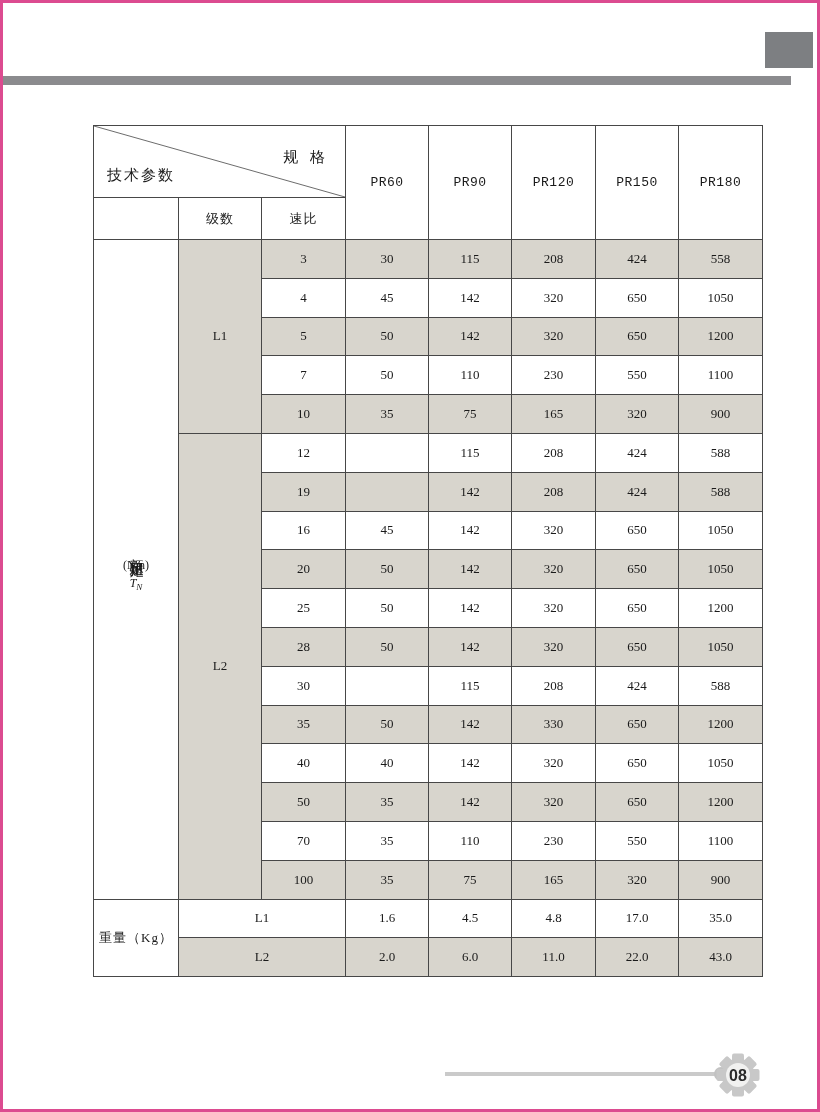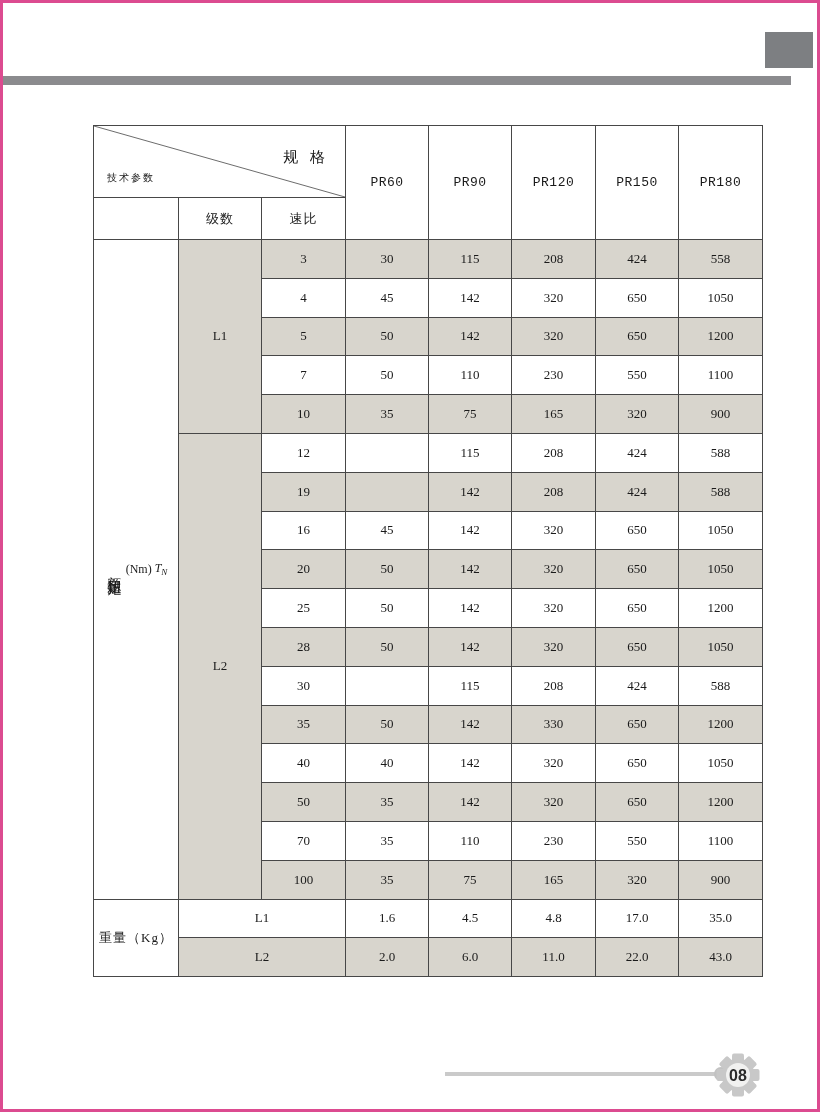--- a/index.html
+++ b/index.html
@@ -23,24 +23,24 @@
   tr.dr  { height:38.8px; }
   tr.wr  { height:38.5px; }
   td.g   { background:#d8d5cd; }
   td.pr  { font-family:Liberation Mono, monospace; font-size:13.5px; letter-spacing:0.5px; }
   td.sub { font-size:14px; letter-spacing:1px; }
   td.stage { font-size:13px; }
 
   td.diag { position:relative; }
   .diag-svg { position:absolute; inset:0; width:100%; height:100%; }
   .diag-top { position:absolute; right:16px; top:22px; font-size:15px; letter-spacing:4px; }
-  .diag-bottom { position:absolute; left:13px; bottom:12px; font-size:10px; letter-spacing:2px; }
+  .diag-bottom { position:absolute; left:13px; bottom:12px; font-size:15px; letter-spacing:2px; }
 
   td.torque { background:#ffffff; }
-  .torque-wrap { display:flex; flex-direction:row; align-items:center; justify-content:center; gap:3px; }
+  .torque-wrap { display:flex; flex-direction:column; align-items:center; justify-content:flex-end; gap:3px; }
   .vtext { writing-mode:vertical-lr; text-orientation:upright; font-size:14px; letter-spacing:2px; }
   .unit { font-size:12px; }
   .sym  { font-size:12px; font-style:italic; }
   .sym sub { font-size:9px; font-style:italic; }
 
   td.wlabel { font-size:14px; letter-spacing:1px; }
   .ul { }
 
   .footer-svg { position:absolute; left:430px; top:1049px; }
 </style>

